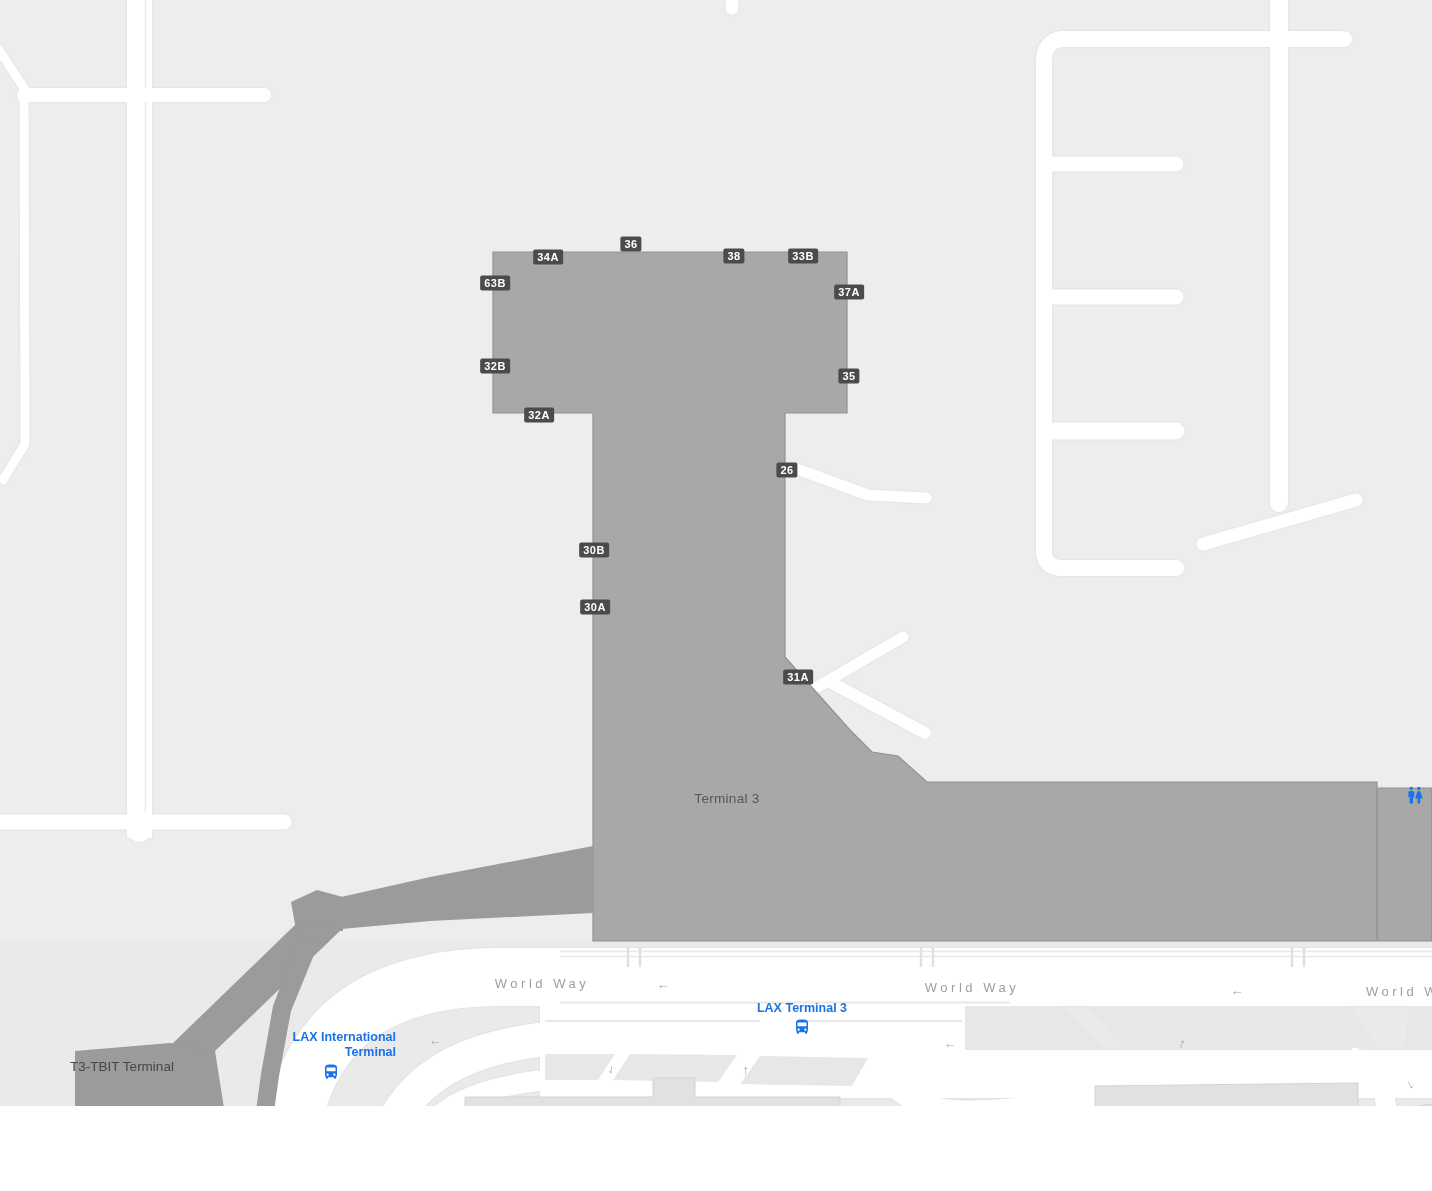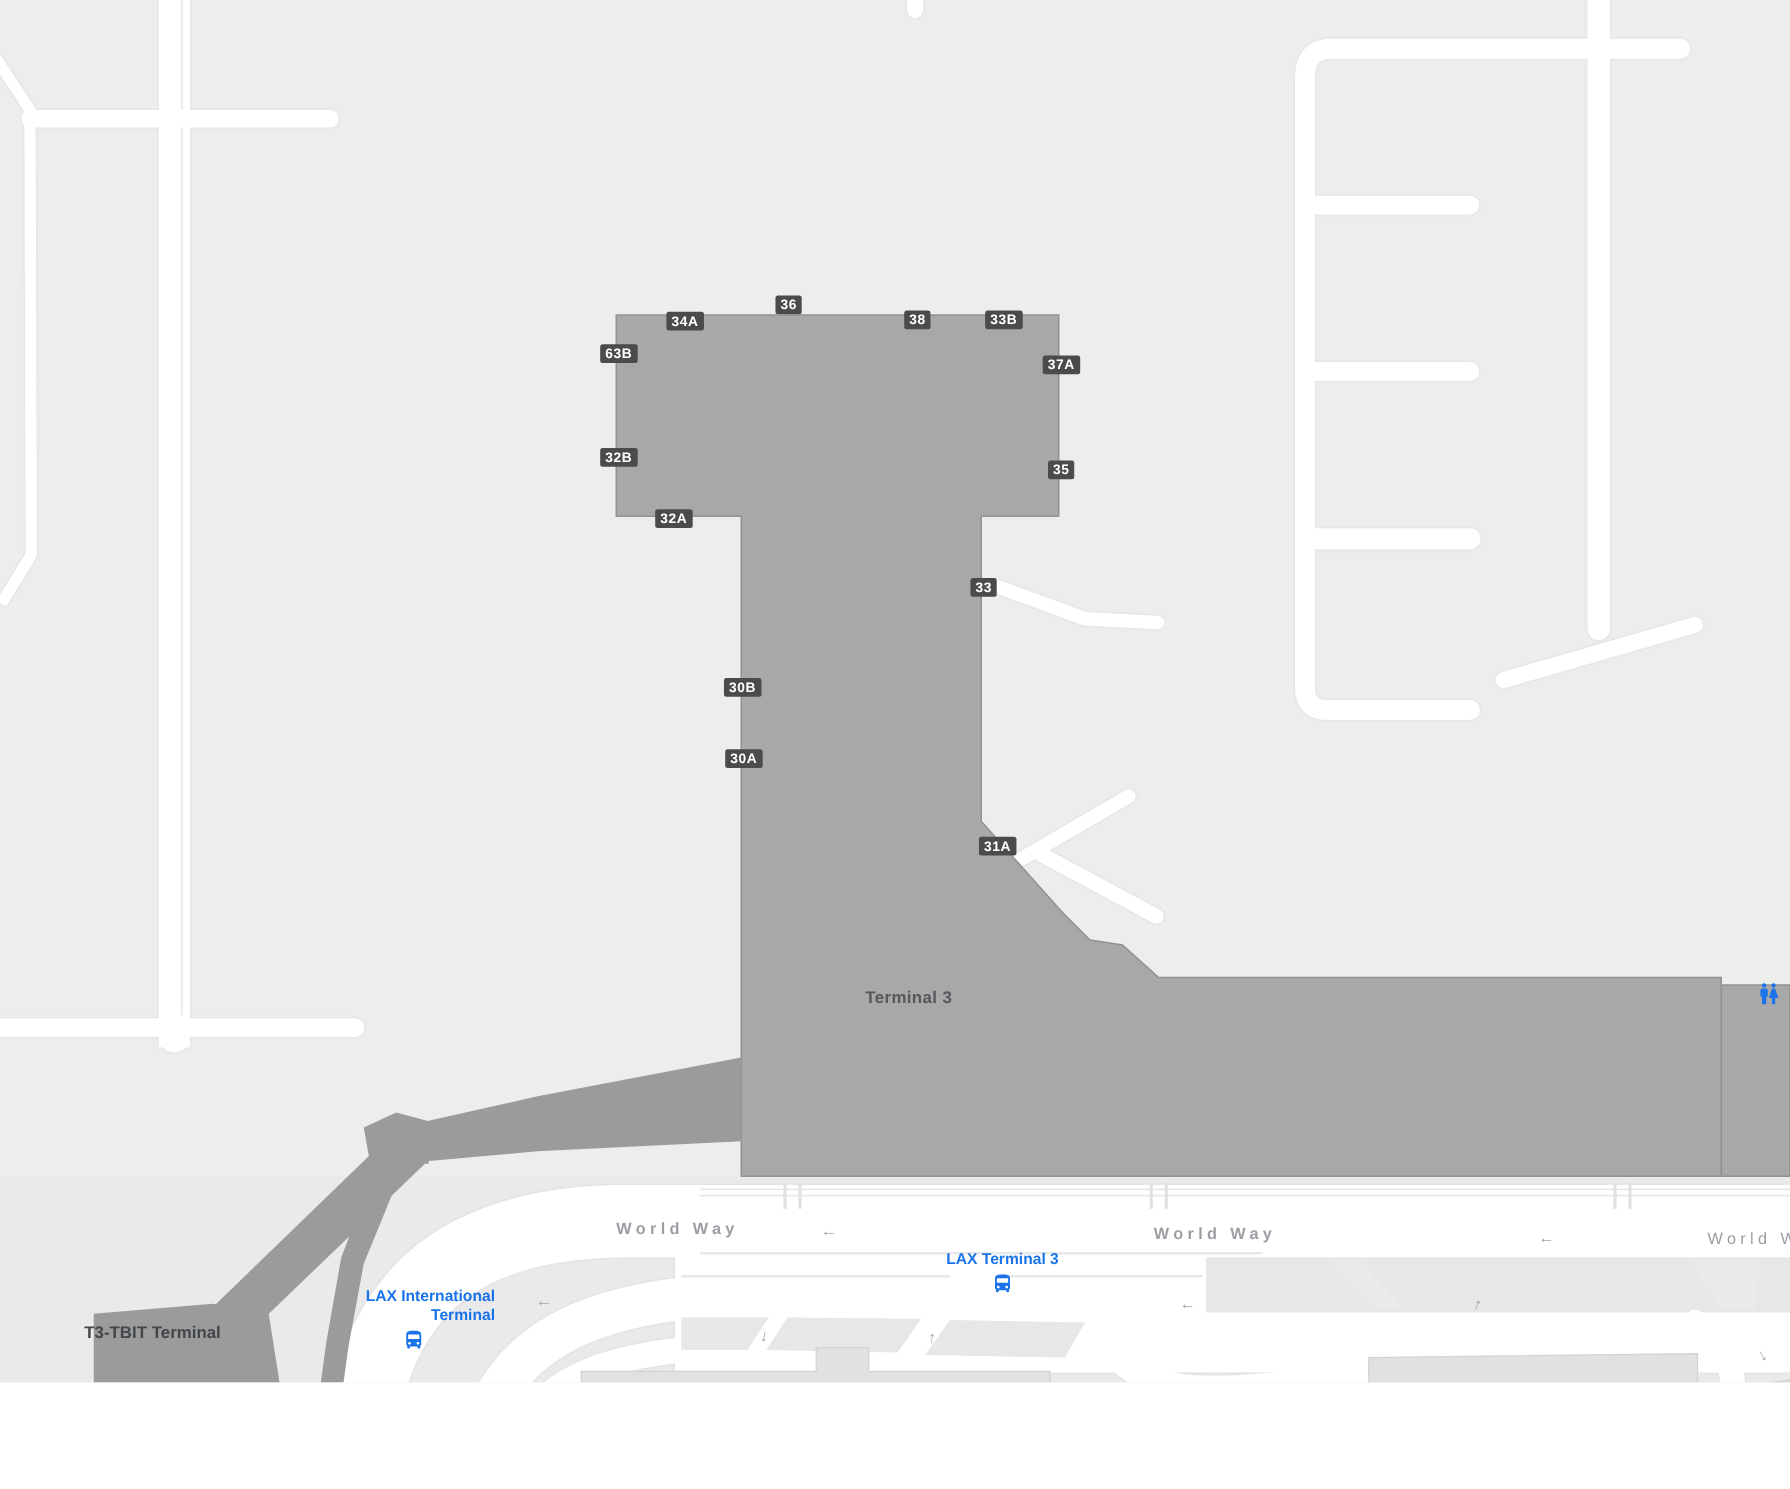--- a/index.html
+++ b/index.html
@@ -17,21 +17,21 @@
   }
   .map svg.base{position:absolute;left:0;top:0;}
   .rd{stroke:var(--road-white);fill:none;}
   .rd-f{fill:var(--road-white);stroke:none;}
   .isl{fill:var(--island-gray);}
   .bld{fill:var(--building-gray);stroke:#d2d3d2;stroke-width:1;}
   .term{fill:var(--terminal-gray);stroke:#929391;stroke-width:1.2;}
   .conn{fill:var(--connector-gray);}
   .cw{stroke:#dfe0df;}
   .lane{stroke:#e7e8e7;}
-  .lbl{position:absolute;transform:translate(-50%,-50%);white-space:nowrap;font-weight:bold;}
+  .lbl{position:absolute;transform:translate(-50%,-50%);white-space:nowrap;}
   .gate-badge{
     position:absolute;transform:translate(-50%,-50%);
     background:var(--badge-bg);color:#fff;font-size:11px;font-weight:bold;
     letter-spacing:.5px;padding:2px 4px 1px 4px;border-radius:2px;line-height:1.1;
   }
   .street-label{color:var(--street-label-gray);font-size:13px;letter-spacing:3.5px;}
   .street-label-clip{position:absolute;transform:translateY(-50%);white-space:nowrap;
     color:var(--street-label-gray);font-size:13px;letter-spacing:3.5px;}
   .street-label-vert{position:absolute;white-space:nowrap;color:var(--street-label-gray);
     font-size:13px;letter-spacing:3px;transform:rotate(97deg);transform-origin:0 0;}
@@ -139,21 +139,21 @@
 
   <div class="gate-badge" style="left:548px;top:257px">34A</div>
   <div class="gate-badge" style="left:631px;top:244px">36</div>
   <div class="gate-badge" style="left:734px;top:256px">38</div>
   <div class="gate-badge" style="left:803px;top:256px">33B</div>
   <div class="gate-badge" style="left:495px;top:283px">63B</div>
   <div class="gate-badge" style="left:849px;top:292px">37A</div>
   <div class="gate-badge" style="left:495px;top:366px">32B</div>
   <div class="gate-badge" style="left:849px;top:376px">35</div>
   <div class="gate-badge" style="left:539px;top:415px">32A</div>
-  <div class="gate-badge" style="left:787px;top:470px">33</div>
+  <div class="gate-badge" style="left:787px;top:470px">26</div>
   <div class="gate-badge" style="left:594px;top:550px">30B</div>
   <div class="gate-badge" style="left:595px;top:607px">30A</div>
   <div class="gate-badge" style="left:798px;top:677px">31A</div>
 
   <div class="lbl terminal-name" style="left:727px;top:798px">Terminal 3</div>
 
   <div class="lbl street-label" style="left:542px;top:983px">World Way</div>
   <div class="lbl street-label" style="left:972px;top:987px">World Way</div>
   <div class="street-label-clip" style="left:1366px;top:991px">World Way</div>
   <div class="street-label-vert" style="left:270px;top:1162px">World Way</div>

